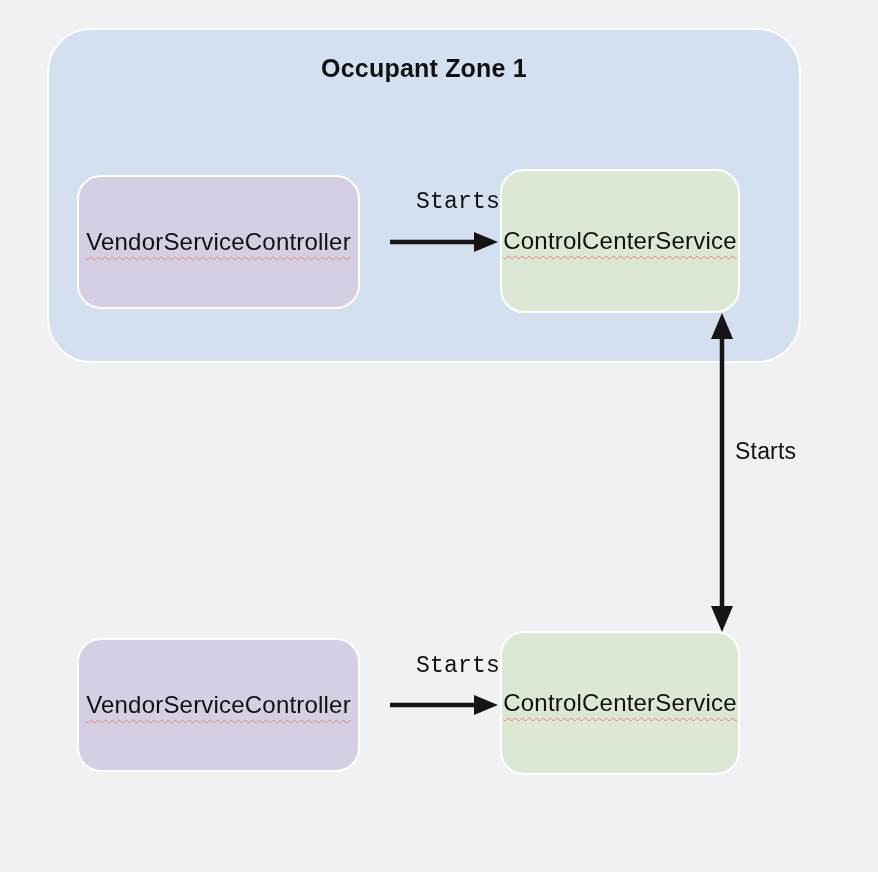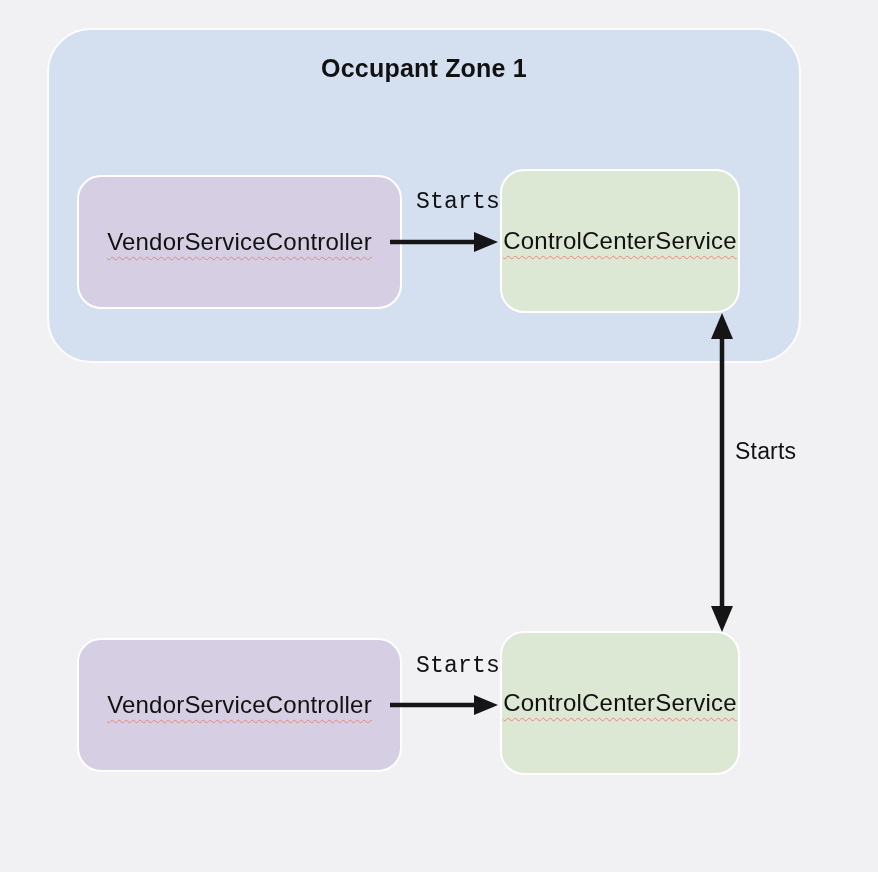--- a/index.html
+++ b/index.html
@@ -44,21 +44,21 @@
     color: var(--text);
   }
   .node {
     position: absolute;
     border: 2.5px solid var(--node-border);
     border-radius: 24px;
     display: flex;
     align-items: center;
     justify-content: center;
   }
-  .node-vendor { background: var(--vendor-fill); left: 77px; width: 325px; }
+  .node-vendor { background: var(--vendor-fill); left: 77px; width: 283px; }
   .node-service { background: var(--service-fill); left: 500px; width: 240px; }
   .node-vendor.row1 { top: 175px; height: 134px; }
   .node-service.row1 { top: 169px; height: 144px; }
   .node-vendor.row2 { top: 638px; height: 134px; }
   .node-service.row2 { top: 631px; height: 144px; }
   .node-label {
     font-size: 24px;
     color: var(--text);
     letter-spacing: 0.2px;
     white-space: nowrap;

